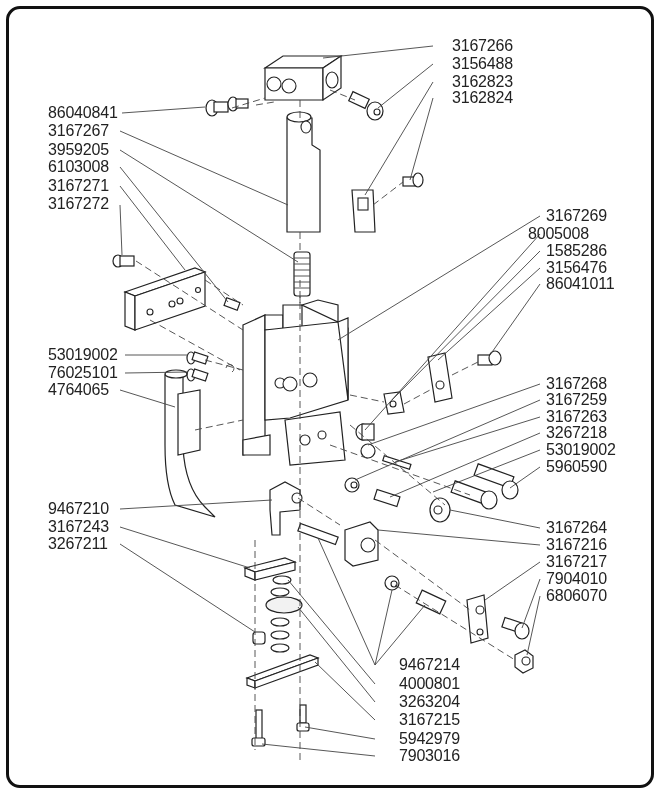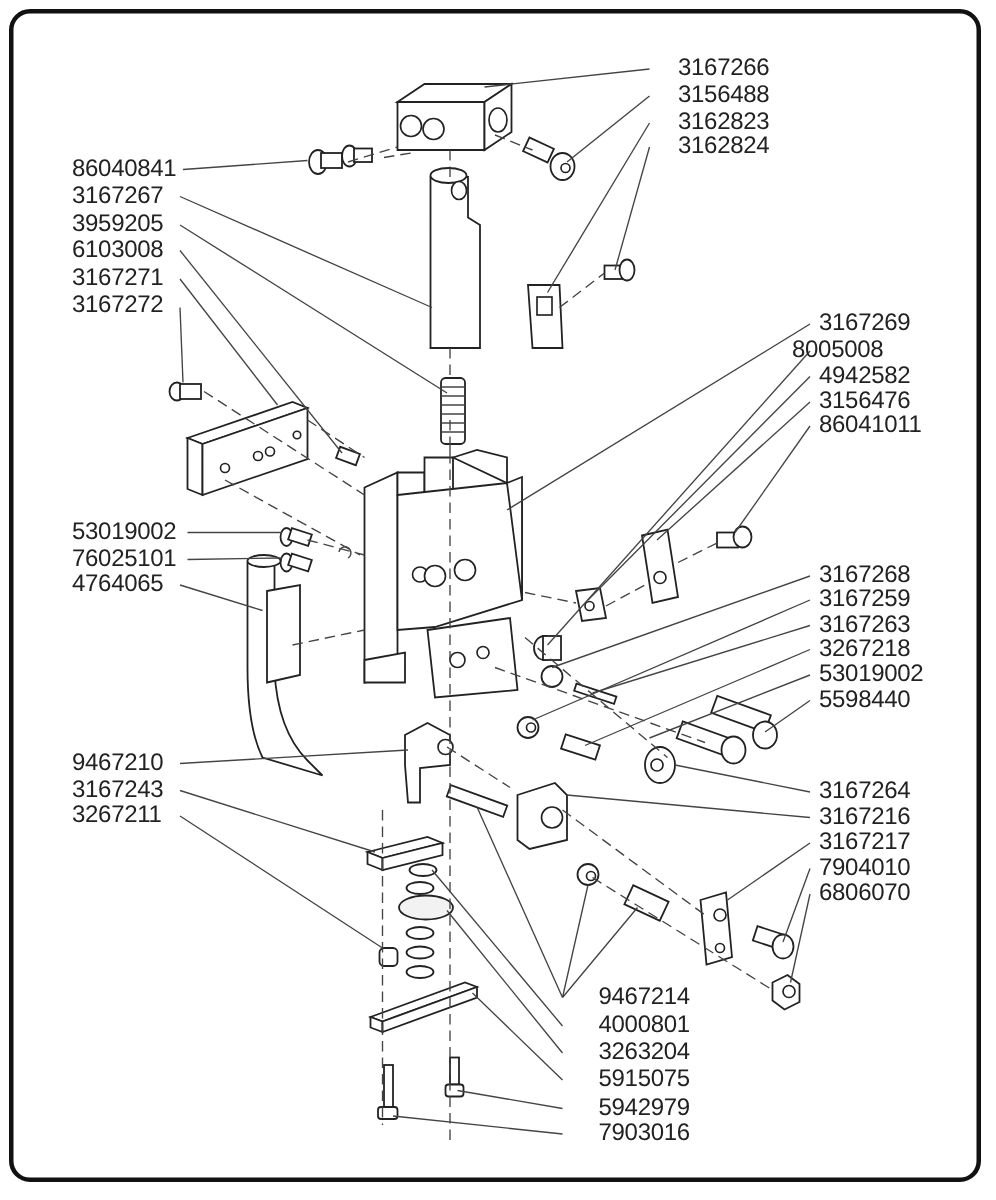--- a/index.html
+++ b/index.html
@@ -271,35 +271,35 @@
 <div class="lbl" style="left:48px;top:519px">3167243</div>
 <div class="lbl" style="left:48px;top:536px">3267211</div>
 
 <div class="lbl" style="left:452px;top:38px">3167266</div>
 <div class="lbl" style="left:452px;top:56px">3156488</div>
 <div class="lbl" style="left:452px;top:74px">3162823</div>
 <div class="lbl" style="left:452px;top:90px">3162824</div>
 
 <div class="lbl" style="left:546px;top:208px">3167269</div>
 <div class="lbl" style="left:528px;top:226px">8005008</div>
-<div class="lbl" style="left:546px;top:243px">4942582</div>
+<div class="lbl" style="left:546px;top:243px">1585286</div>
 <div class="lbl" style="left:546px;top:260px">3156476</div>
 <div class="lbl" style="left:546px;top:276px">86041011</div>
 
 <div class="lbl" style="left:546px;top:376px">3167268</div>
 <div class="lbl" style="left:546px;top:392px">3167259</div>
 <div class="lbl" style="left:546px;top:409px">3167263</div>
 <div class="lbl" style="left:546px;top:425px">3267218</div>
 <div class="lbl" style="left:546px;top:442px">53019002</div>
-<div class="lbl" style="left:546px;top:459px">5598440</div>
+<div class="lbl" style="left:546px;top:459px">5960590</div>
 
 <div class="lbl" style="left:546px;top:520px">3167264</div>
 <div class="lbl" style="left:546px;top:537px">3167216</div>
 <div class="lbl" style="left:546px;top:554px">3167217</div>
 <div class="lbl" style="left:546px;top:571px">7904010</div>
 <div class="lbl" style="left:546px;top:588px">6806070</div>
 
 <div class="lbl" style="left:399px;top:657px">9467214</div>
 <div class="lbl" style="left:399px;top:676px">4000801</div>
 <div class="lbl" style="left:399px;top:694px">3263204</div>
-<div class="lbl" style="left:399px;top:712px">5915075</div>
+<div class="lbl" style="left:399px;top:712px">3167215</div>
 <div class="lbl" style="left:399px;top:731px">5942979</div>
 <div class="lbl" style="left:399px;top:748px">7903016</div>
 
 </body></html>

